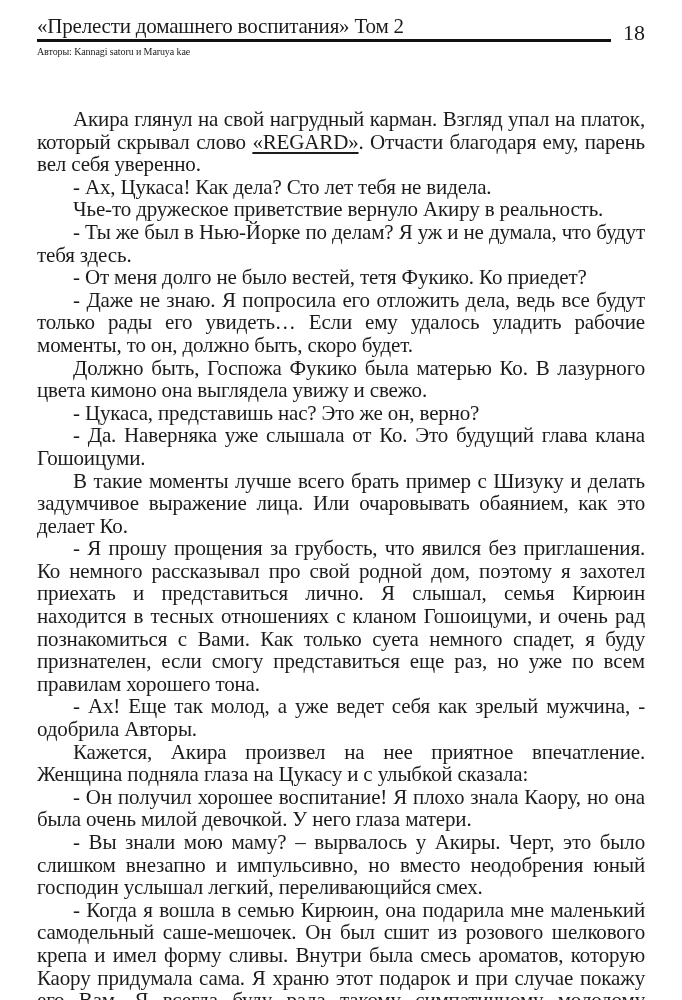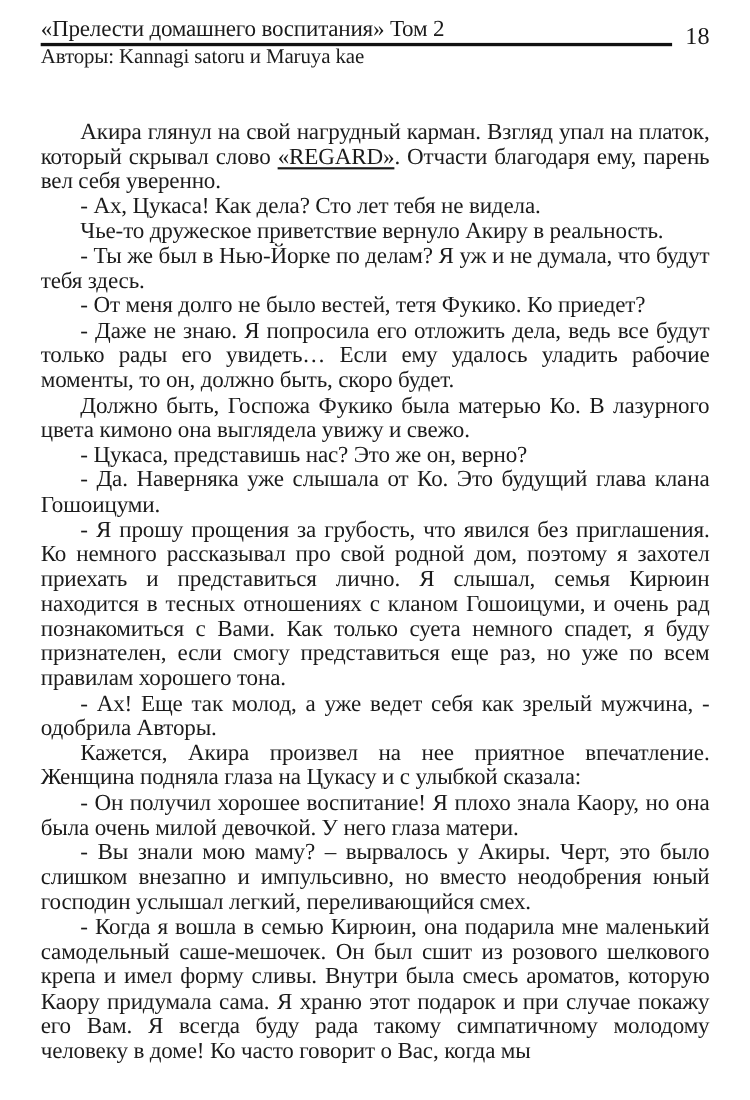--- a/index.html
+++ b/index.html
@@ -38,21 +38,21 @@
     letter-spacing: -0.2px;
     white-space: nowrap;
   }
   .page-number {
     font-size: 22px;
     line-height: 24px;
     padding-left: 12px;
     margin-bottom: -3px;
   }
   .authors-line {
-    font-size: 19px;
+    font-size: 10px;
     line-height: 16px;
     margin-top: 2px;
     letter-spacing: -0.1px;
   }
   .body-text {
     margin-top: 48px;
     font-size: 21px;
     line-height: 22.6px;
     text-align: justify;
     letter-spacing: -0.15px;
@@ -83,20 +83,21 @@
   <div class="body-text">
       <p class="para">Акира глянул на свой нагрудный карман. Взгляд упал на платок, который скрывал слово <span class="underlined">«REGARD»</span>. Отчасти благодаря ему, парень вел себя уверенно.</p>
       <p class="para">- Ах, Цукаса! Как дела? Сто лет тебя не видела.</p>
       <p class="para">Чье-то дружеское приветствие вернуло Акиру в реальность.</p>
       <p class="para">- Ты же был в Нью-Йорке по делам? Я уж и не думала, что будут тебя здесь.</p>
       <p class="para">- От меня долго не было вестей, тетя Фукико. Ко приедет?</p>
       <p class="para">- Даже не знаю. Я попросила его отложить дела, ведь все будут только рады его увидеть… Если ему удалось уладить рабочие моменты, то он, должно быть, скоро будет.</p>
       <p class="para">Должно быть, Госпожа Фукико была матерью Ко. В лазурного цвета кимоно она выглядела увижу и свежо.</p>
       <p class="para">- Цукаса, представишь нас? Это же он, верно?</p>
       <p class="para">- Да. Наверняка уже слышала от Ко. Это будущий глава клана Гошоицуми.</p>
+      <p class="para">В такие моменты лучше всего брать пример с Шизуку и делать задумчивое выражение лица. Или очаровывать обаянием, как это делает Ко.</p>
       <p class="para">- Я прошу прощения за грубость, что явился без приглашения. Ко немного рассказывал про свой родной дом, поэтому я захотел приехать и представиться лично. Я слышал, семья Кирюин находится в тесных отношениях с кланом Гошоицуми, и очень рад познакомиться с Вами. Как только суета немного спадет, я буду признателен, если смогу представиться еще раз, но уже по всем правилам хорошего тона.</p>
       <p class="para">- Ах! Еще так молод, а уже ведет себя как зрелый мужчина, - одобрила Авторы.</p>
       <p class="para">Кажется, Акира произвел на нее приятное впечатление. Женщина подняла глаза на Цукасу и с улыбкой сказала:</p>
       <p class="para">- Он получил хорошее воспитание! Я плохо знала Каору, но она была очень милой девочкой. У него глаза матери.</p>
       <p class="para">- Вы знали мою маму? – вырвалось у Акиры. Черт, это было слишком внезапно и импульсивно, но вместо неодобрения юный господин услышал легкий, переливающийся смех.</p>
       <p class="para">- Когда я вошла в семью Кирюин, она подарила мне маленький самодельный саше-мешочек. Он был сшит из розового шелкового крепа и имел форму сливы. Внутри была смесь ароматов, которую Каору придумала сама. Я храню этот подарок и при случае покажу его Вам. Я всегда буду рада такому симпатичному молодому человеку в доме! Ко часто говорит о Вас, когда мы</p>
     </div>
 </div>
 
 </body></html>

